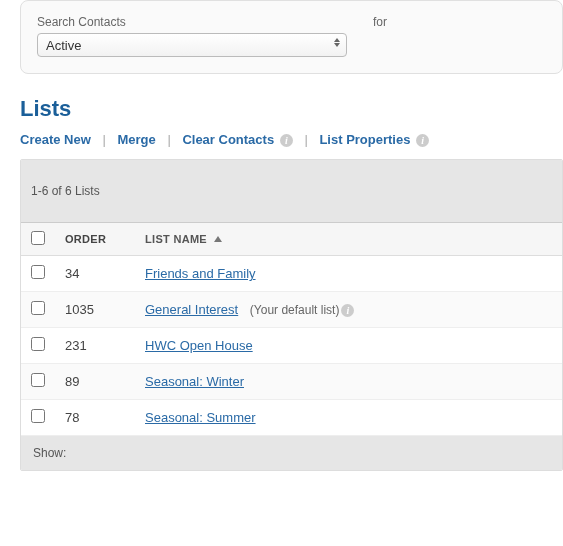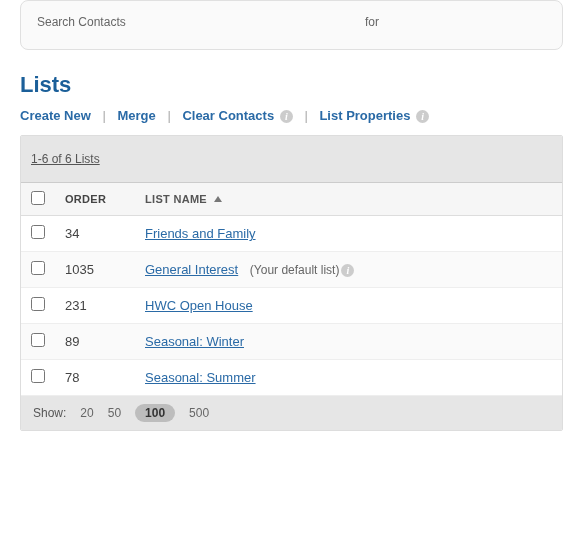--- a/index.html
+++ b/index.html
@@ -1,19 +1,19 @@
 <!DOCTYPE html>
 <html><head>
 <meta charset="utf-8">
 <style>
 * { box-sizing: border-box; margin: 0; padding: 0; }
 body { font-family: Arial, Helvetica, sans-serif; font-size: 13px; color: #333; background: #fff; }
 .page { padding: 0 0 0 20px; width: 563px; }
 .search-panel { border: 1px solid #e0e0e0; border-radius: 8px; padding: 14px 16px 16px; margin-top: 0; background: #fafafa; }
-.search-row { display: flex; gap: 18px; align-items: flex-start; justify-content: center; }
+.search-row { display: flex; gap: 26px; align-items: flex-start; justify-content: center; }
 .search-col { display: flex; flex-direction: column; }
 .search-col.left { flex: 0 0 310px; }
 .search-col.right { flex: 1; }
 .search-label { font-size: 12px; color: #666; margin-bottom: 4px; }
 .select-wrap { position: relative; background: linear-gradient(#fff,#f2f2f2); border: 1px solid #bbb; border-radius: 4px; height: 24px; display: flex; align-items: center; padding: 0 22px 0 8px; font-size: 13px; color: #333; }
 .select-caret { position: absolute; right: 6px; top: 4px; display: flex; flex-direction: column; gap: 1px; }
 .select-caret span { width: 0; height: 0; border-left: 3px solid transparent; border-right: 3px solid transparent; }
 .select-caret .up { border-bottom: 4px solid #666; }
 .select-caret .dn { border-top: 4px solid #666; }
 .search-more { margin-top: 10px; text-align: left; padding-left: 330px; }
@@ -22,21 +22,21 @@
 .plus-icon::before { left: 5px; top: 2px; width: 1.5px; height: 8px; }
 .plus-icon::after { top: 5px; left: 2px; height: 1.5px; width: 8px; }
 a.link { color: #2a6aa6; font-weight: bold; cursor: pointer; }
 a.link-plain { color: #2a6aa6; text-decoration: underline; cursor: pointer; }
 .section-title { color: #1b5f99; font-size: 22px; font-weight: bold; margin: 22px 0 10px; }
 .action-bar { margin-bottom: 12px; font-size: 13px; }
 .action-bar .sep { color: #aaa; margin: 0 8px; }
 .info-icon { display: inline-block; width: 13px; height: 13px; border-radius: 50%; background: #ccc; color: #fff; font-size: 10px; font-weight: bold; text-align: center; line-height: 13px; vertical-align: middle; margin-left: 2px; cursor: default; font-style: italic; font-family: Georgia, serif; }
 .btn { background: linear-gradient(#fdfdfd,#e8e8e8); border: 1px solid #bbb; border-radius: 3px; padding: 4px 10px; font-size: 12px; font-weight: bold; color: #777; cursor: pointer; }
 .table-wrap { border: 1px solid #ddd; border-radius: 2px; margin-top: 10px; overflow: hidden; }
-.table-summary { background: #e6e6e6; padding: 16px 10px; font-size: 12px; color: #555; border-bottom: 1px solid #ccc; text-decoration: underline; }
+.table-summary { background: #e6e6e6; padding: 24px 10px; font-size: 12px; color: #555; border-bottom: 1px solid #ccc; }
 table { width: 100%; border-collapse: collapse; }
 thead th { background: #f6f6f6; text-align: left; font-size: 11px; font-weight: bold; color: #555; padding: 8px 10px; border-bottom: 1px solid #ddd; letter-spacing: 0.3px; }
 tbody td { padding: 9px 10px; border-bottom: 1px solid #eee; font-size: 13px; vertical-align: middle; }
 tbody tr:nth-child(even) { background: #fafafa; }
 .col-check { width: 34px; text-align: center; }
 .col-order { width: 80px; color: #444; }
 .sort-arrow { display: inline-block; margin-left: 4px; width: 0; height: 0; border-left: 4px solid transparent; border-right: 4px solid transparent; border-bottom: 6px solid #777; vertical-align: 1px; }
 .note { color: #666; font-size: 12px; margin-left: 8px; }
 .pager { background: #e6e6e6; padding: 10px 12px; font-size: 12px; color: #555; display: flex; align-items: center; gap: 14px; }
 .pager .opt { cursor: pointer; color: #666; }
@@ -45,20 +45,27 @@
 </style>
 </head>
 <body>
 
 <div class="page">
 
   <div class="search-panel">
     <div class="search-row">
       <div class="search-col left">
         <div class="search-label">Search Contacts</div>
+        <div class="select-wrap">
+          <span>Active</span>
+          <span class="select-caret">
+              <span class="up"></span>
+              <span class="dn"></span>
+            </span>
+        </div>
       </div>
       <div class="search-col right">
         <div class="search-label">for</div>
       </div>
     </div>
   </div>
 
   <h2 class="section-title">Lists</h2>
 
   <div class="action-bar">
@@ -110,17 +117,16 @@
           </tr>
           <tr>
             <td class="col-check"><input type="checkbox" style=""></td>
             <td class="col-order">78</td>
             <td><a class="link-plain">Seasonal: Summer</a></td>
           </tr>
         </tbody>
     </table>
     <div class="pager">
       <span>Show:</span>
-      <span id="pager-opts"><span class="opt" style="margin-right: 14px;">20</span><span class="opt" style="margin-right: 14px;">50</span><span class="opt active" style="margin-right: 14px;">100</span><span class="opt" style="margin-right: 14px;">500</span></span>
     </div>
   </div>
 
 </div>
 
 </body></html>

